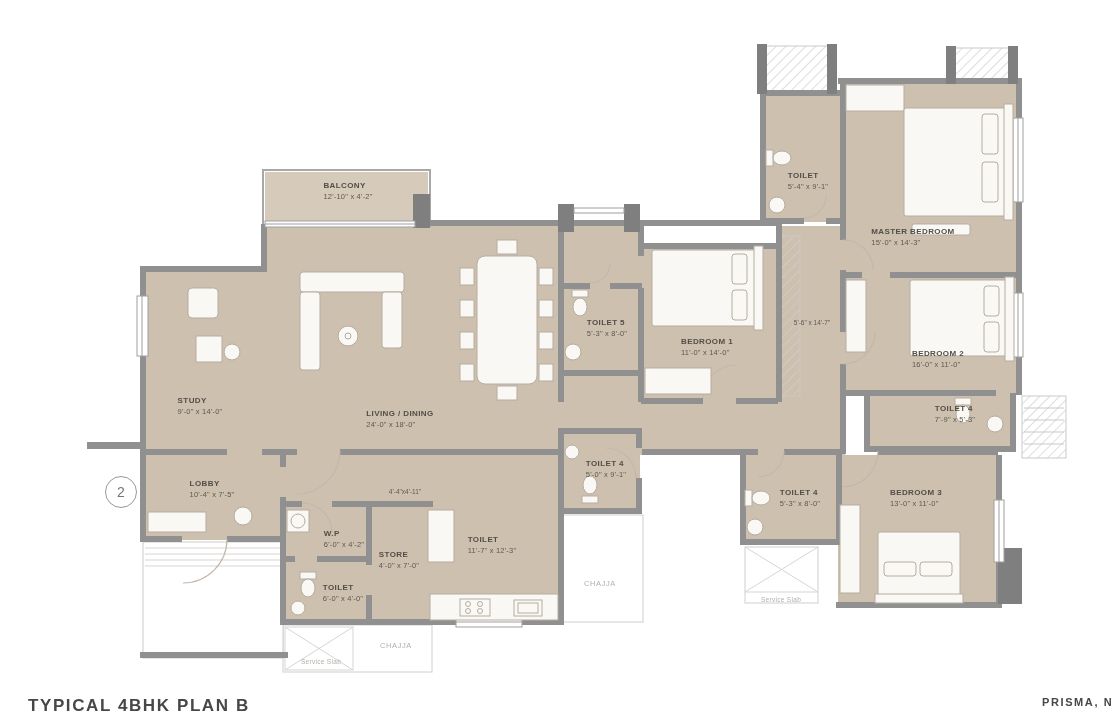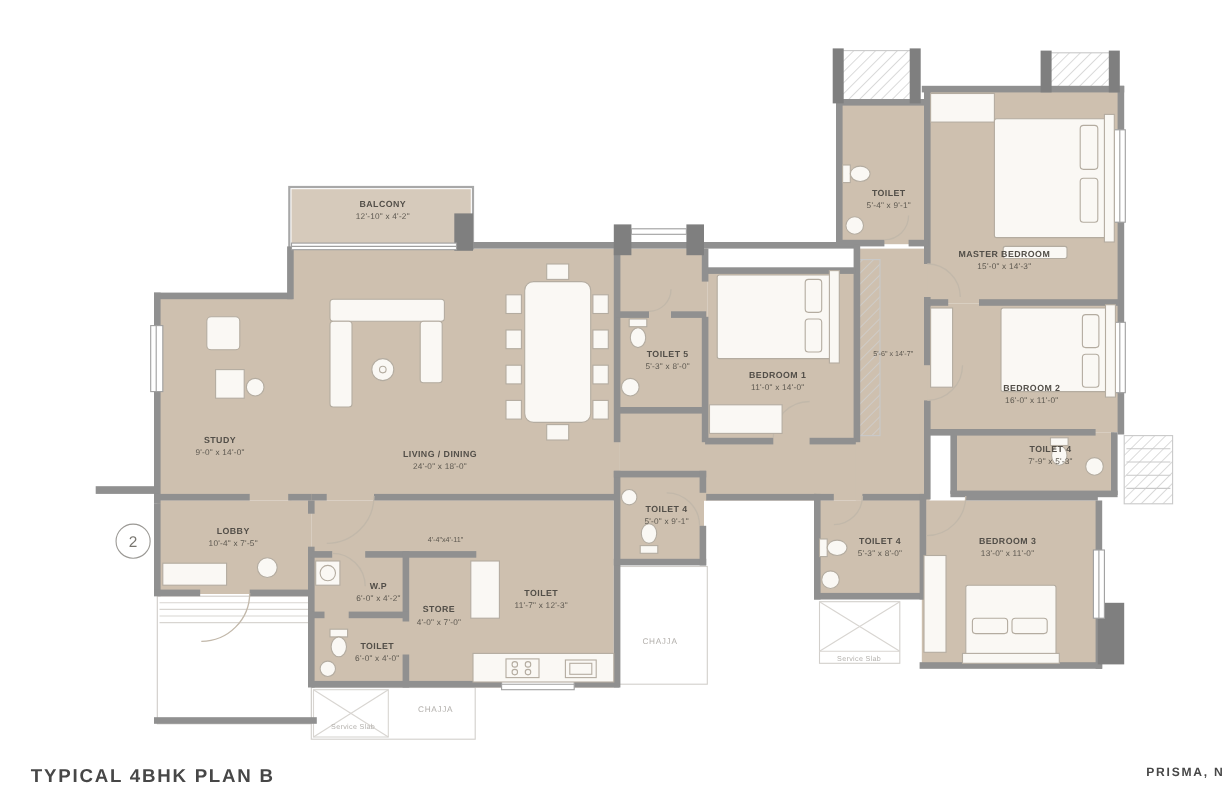--- a/index.html
+++ b/index.html
@@ -1,19 +1,19 @@
 <!DOCTYPE html>
 <html><head>
 <meta charset="utf-8">
 <style>
   html,body{margin:0;padding:0;background:#fff;}
   #stage{position:relative;width:1120px;height:726px;background:#ffffff;overflow:hidden;
          font-family:"Liberation Sans", sans-serif;}
   svg{position:absolute;left:0;top:0;}
-  .lbl{position:absolute;transform:translate(-50%,-50%);text-align:center;white-space:nowrap;line-height:1.45;}
+  .lbl{position:absolute;transform:translate(-50%,-50%);white-space:nowrap;line-height:1.45;}
   .rn{font-size:8px;font-weight:bold;color:#524e48;letter-spacing:.4px;}
   .rd{font-size:7.5px;color:#5d5850;letter-spacing:.2px;}
   .plbl{position:absolute;transform:translate(-50%,-50%);font-size:6.5px;color:#5d5850;white-space:nowrap;}
   .mlbl{position:absolute;transform:translate(-50%,-50%);font-size:7.5px;color:#b3b0ac;letter-spacing:.6px;white-space:nowrap;}
   .slbl{position:absolute;transform:translate(-50%,-50%);font-size:6.5px;color:#b3b0ac;letter-spacing:.3px;white-space:nowrap;}
   .marker{position:absolute;left:105px;top:476px;width:30px;height:30px;border:1.5px solid #9b9995;
           border-radius:50%;display:flex;align-items:center;justify-content:center;
           font-size:14px;color:#78756f;background:#fff;}
   .footer-left{position:absolute;left:28px;top:696px;font-size:17px;font-weight:bold;color:#474747;letter-spacing:1.6px;}
   .footer-right{position:absolute;left:1042px;top:696px;font-size:11px;font-weight:bold;color:#474747;letter-spacing:1.6px;}

